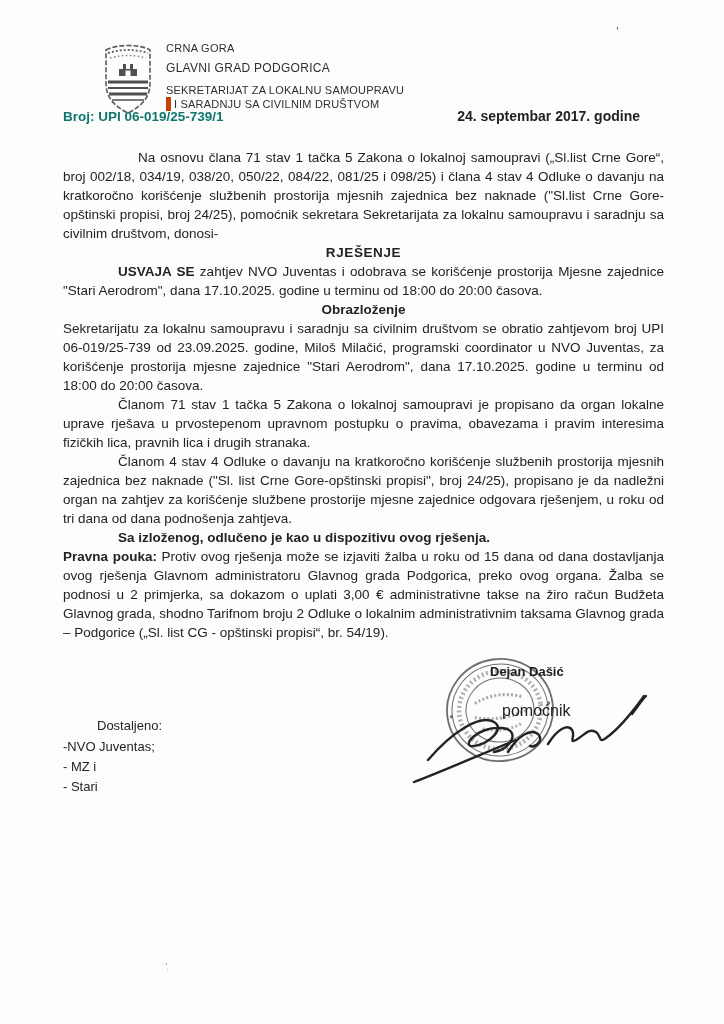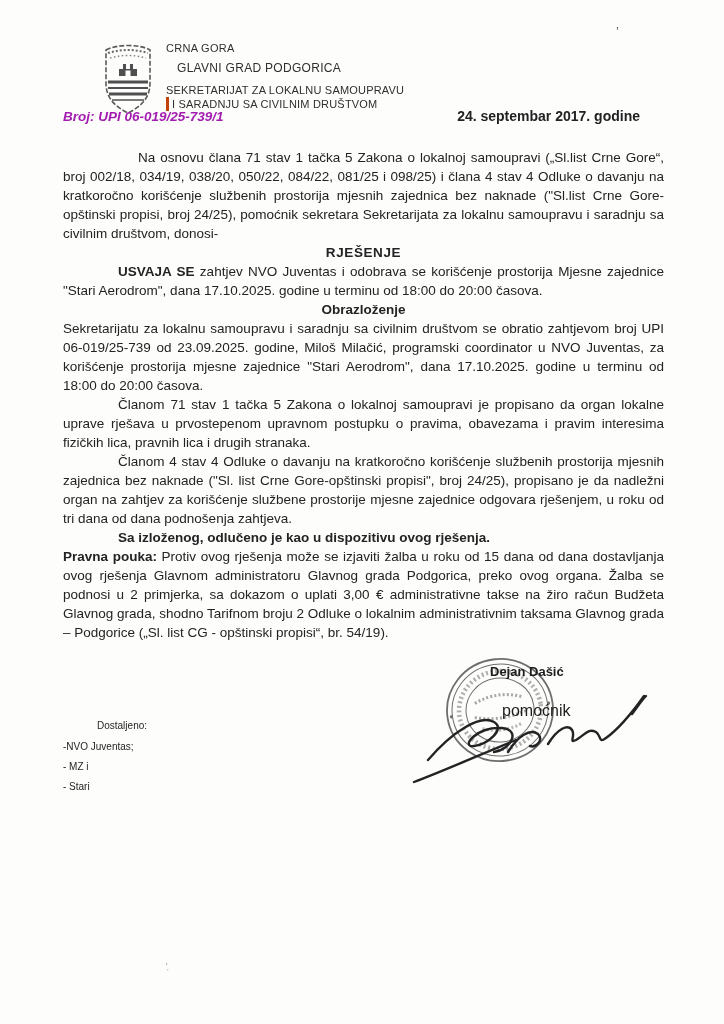--- a/index.html
+++ b/index.html
@@ -9,25 +9,25 @@
     margin:0 auto;
     background:#fdfdfc;
     font-family:"Liberation Sans","DejaVu Sans",sans-serif;
     color:#262626;
     overflow:hidden;
   }
   
   .logo{position:absolute;left:99px;top:36px;width:58px;height:80px;}
   .org-block{position:absolute;left:166px;top:42px;color:#2f2f2f;}
   .org-line1{font-size:11px;letter-spacing:.3px;margin-bottom:7px;}
-  .org-line2{font-size:12px;letter-spacing:.3px;margin-bottom:8px;margin-left:11px;}
+  .org-line2{font-size:12px;letter-spacing:.3px;margin-bottom:8px;}
   .org-line3{font-size:11px;letter-spacing:.2px;line-height:14px;}
-  .org-line4{font-size:11px;letter-spacing:.2px;line-height:14px;border-left:3px solid #c2410c;padding-left:3px;}
+  .org-line4{font-size:11px;letter-spacing:.2px;line-height:14px;border-left:5px solid #c2410c;padding-left:3px;}
   .contact-block{position:absolute;left:400px;top:40px;font-size:11.5px;line-height:17px;color:#3b3b3b;}
-  .ref-number{position:absolute;left:63px;top:109px;font-size:13.5px;font-weight:bold;color:#a21caf;font-style:italic;}
+  .ref-number{position:absolute;left:63px;top:109px;font-size:13.5px;font-weight:bold;color:#0f766e;}
   .ref-date{position:absolute;right:84px;top:108px;font-size:14px;font-weight:bold;color:#222;}
   .corner-mark{position:absolute;left:616px;top:24px;font-size:13px;color:#555;}
   
   .doc-body{
     position:absolute;left:63px;top:148px;width:601px;
     font-size:13.5px;line-height:19px;text-align:justify;color:#232323;
   }
   .doc-body p{margin:0;}
   .p-intro{text-indent:75px;}
   .h-center{text-align:center;font-weight:bold;}
@@ -36,21 +36,21 @@
   .p-usvaja{text-indent:55px;margin-top:0;}
   .p-ind{text-indent:55px;}
   .p-izlozenog{text-indent:55px;margin:14px 0 15px;font-weight:bold;}
   .b{font-weight:bold;}
   
   .sig-block{position:absolute;left:390px;top:648px;width:300px;height:170px;}
   .sig-name{position:absolute;left:100px;top:16px;width:130px;font-size:13px;font-weight:600;color:#1e1e1e;}
   .sig-title{position:absolute;left:112px;top:34px;width:110px;font-size:16px;color:#1e1e1e;margin-top:20px;}
   .sig-art{position:absolute;left:0;top:0;}
   
-  .dist-block{position:absolute;left:63px;top:716px;font-size:10px;line-height:20px;color:#242424;}
+  .dist-block{position:absolute;left:63px;top:716px;font-size:13px;line-height:20px;color:#242424;}
   .dist-label{margin-left:34px;margin-bottom:1px;}
   
   .speck{position:absolute;left:165px;top:962px;font-size:9px;color:#777;transform:rotate(12deg);}
 </style>
 </head>
 <body>
 
 <div class="page">
 
   <div class="logo">

